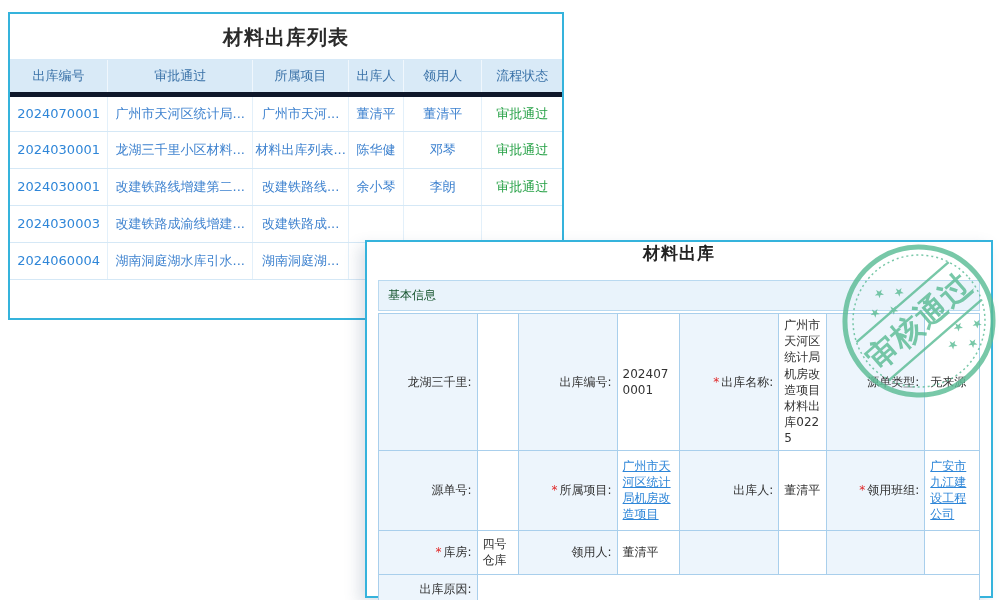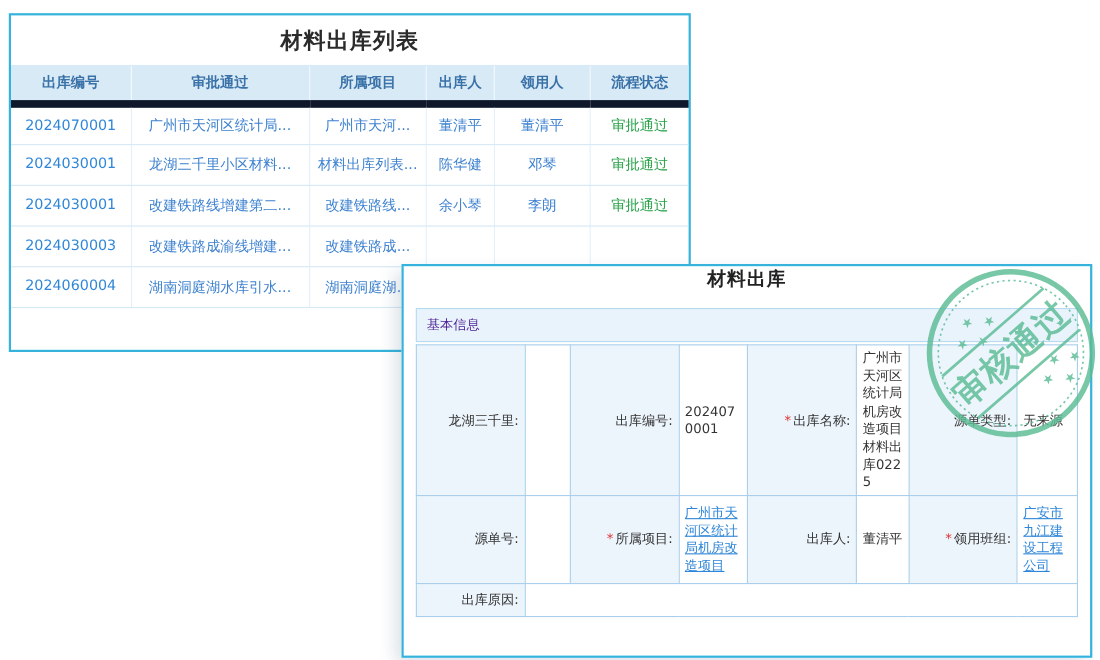--- a/index.html
+++ b/index.html
@@ -7,42 +7,42 @@
     --id-blue:#2f86d8; --name-blue:#3e82cf; --status-green:#26a146; --link-blue:#2e86d8;
     --label-bg:#edf5fc; --grid-line:#a9cfec; --row-line:#d5e8f6;
     --section-bg:#e9f3fb; --section-border:#b9d9f0; --required-red:#e02b2b; --stamp-green:#5bbc95;
   }
   *{box-sizing:border-box;margin:0;padding:0}
   html,body{width:1000px;height:600px}
   body{font-family:"DejaVu Sans","Liberation Sans",sans-serif;background:#fff}
   .page{position:relative;width:1000px;height:600px;background:#fff;overflow:hidden}
 
   
-  .list-panel{position:absolute;left:8px;top:12px;width:620px;height:308px;
+  .list-panel{position:absolute;left:8px;top:12px;width:556px;height:308px;
     border:2px solid var(--panel-border);background:#fff;z-index:1}
   .list-title{height:46px;line-height:46px;text-align:center;font-size:20px;font-weight:bold;
     color:#2b2b2b;border-bottom:1px solid #d8eaf8;letter-spacing:1px}
   .list-table{width:100%;border-collapse:collapse;table-layout:fixed;font-size:13px}
-  .list-table th{background:var(--list-header-bg);color:var(--list-header-text);font-weight:bold;
-    height:34px;border-right:1px solid #f0f7fd;border-bottom:7px solid #0f172a;text-align:center}
+  .list-table th{background:var(--list-header-bg);color:var(--list-header-text);font-weight:normal;
+    height:34px;border-right:1px solid #f0f7fd;border-bottom:5px solid #0f172a;text-align:center}
   .list-table th:last-child{border-right:none}
   .list-table td{height:37px;text-align:center;border-bottom:1px solid var(--row-line);
     border-right:1px solid #e3f0fa;white-space:nowrap;overflow:hidden}
   .list-table td:last-child{border-right:none}
   .c-id{color:var(--id-blue)}
   .c-name,.c-project,.c-issuer,.c-recipient{color:var(--name-blue)}
   .c-status{color:var(--status-green)}
 
   
   .detail-panel{position:absolute;left:365px;top:240px;width:628px;height:358px;
     border:2px solid var(--panel-border);background:#fff;z-index:2;
     box-shadow:-6px 6px 14px rgba(60,90,120,.18)}
   .detail-title{text-align:center;font-size:17px;font-weight:bold;color:#222;letter-spacing:1px}
   .section-bar{margin:15px 11px 0;background:var(--section-bg);border:1px solid var(--section-border);
-    padding:6px 9px;font-size:12px;color:#4c1d95}
+    padding:6px 9px;font-size:12px;color:#14532d}
   .form-table{width:calc(100% - 22px);margin:2px 11px 0;border-collapse:collapse;table-layout:fixed;
     font-size:12px;color:#333}
   .form-table td{border:1px solid var(--grid-line);padding:3px 5px;vertical-align:middle;line-height:1.35}
   .form-table td.lbl{background:var(--label-bg);text-align:right;white-space:nowrap;overflow:hidden}
   .form-table td.val{background:#fff;word-break:break-all}
   tr.r1{height:114px} tr.r2{height:80px} tr.r3{height:44px} tr.r4{height:30px}
   .req{color:var(--required-red);margin-right:2px}
   .link{color:var(--link-blue);text-decoration:underline;cursor:pointer;word-break:break-all}
 
   
@@ -154,20 +154,30 @@
       <tr class="r2">
         <td class="lbl"><span>源单号:</span></td>
         <td class="val"></td>
         <td class="lbl"><span class="req">*</span><span>所属项目:</span></td>
         <td class="val"><a class="link">广州市天河区统计局机房改造项目</a></td>
         <td class="lbl"><span>出库人:</span></td>
         <td class="val">董清平</td>
         <td class="lbl"><span class="req">*</span><span>领用班组:</span></td>
         <td class="val"><a class="link">广安市九江建设工程公司</a></td>
       </tr>
+      <tr class="r3">
+        <td class="lbl"><span class="req">*</span><span>库房:</span></td>
+        <td class="val">四号仓库</td>
+        <td class="lbl"><span>领用人:</span></td>
+        <td class="val">董清平</td>
+        <td class="lbl"></td>
+        <td class="val"></td>
+        <td class="lbl"></td>
+        <td class="val"></td>
+      </tr>
       <tr class="r4">
         <td class="lbl"><span>出库原因:</span></td>
         <td class="val" colspan="7"></td>
       </tr>
     </tbody>
       </table>
   </section>
 
   <svg class="stamp" viewBox="-83 -83 166 166" xmlns="http://www.w3.org/2000/svg">
     <g transform="rotate(-41)">

